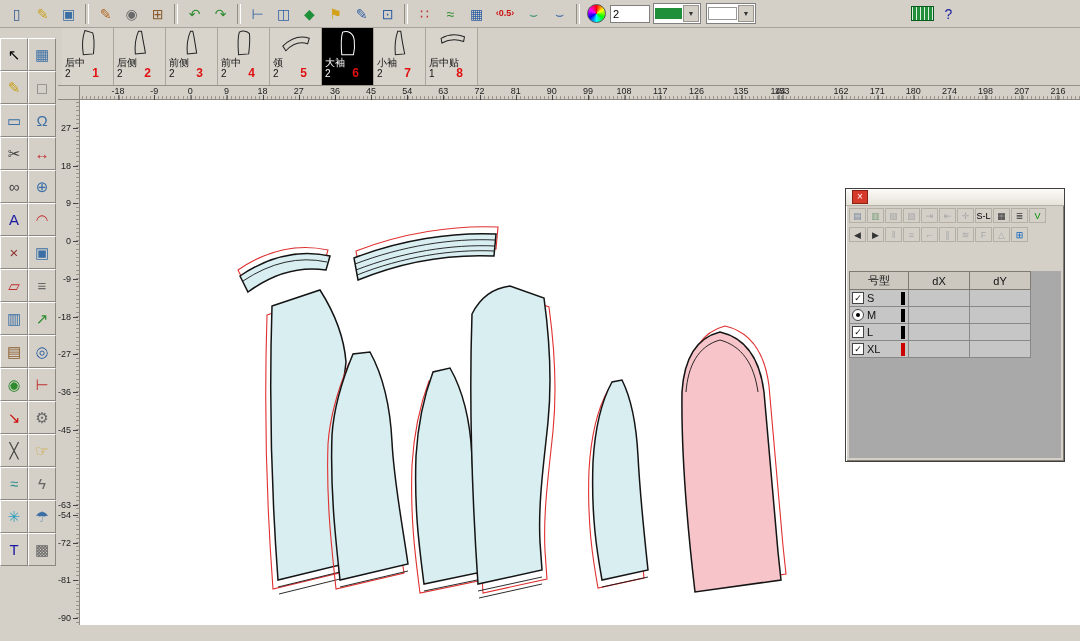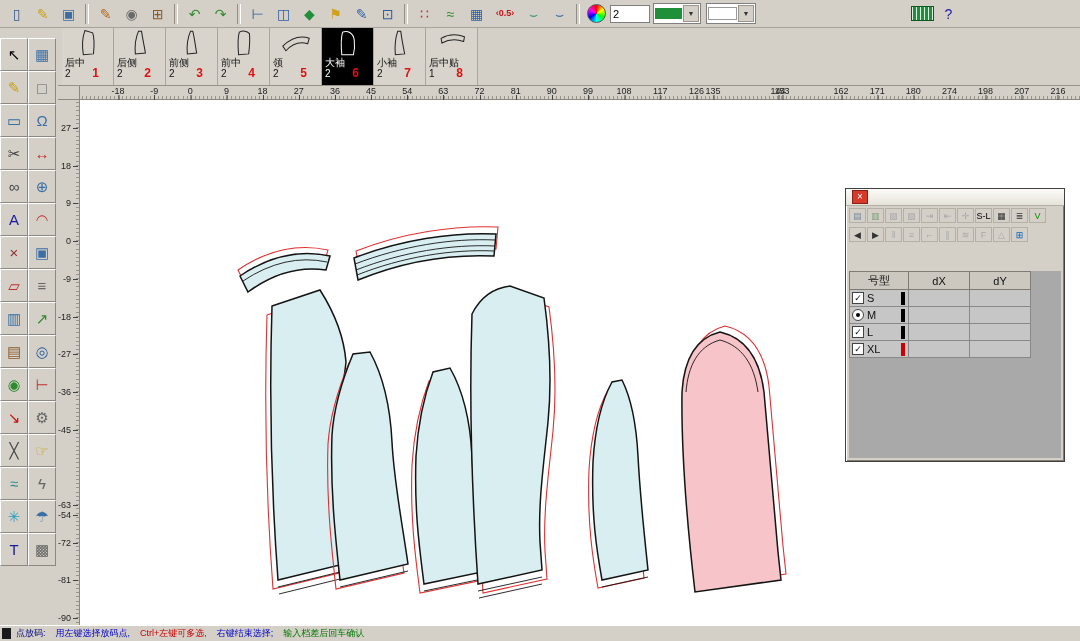--- a/index.html
+++ b/index.html
@@ -276,21 +276,21 @@
       <span class="h-lab" style="left: 291.05px;">45</span>
       <span class="h-lab" style="left: 327.2px;">54</span>
       <span class="h-lab" style="left: 363.35px;">63</span>
       <span class="h-lab" style="left: 399.5px;">72</span>
       <span class="h-lab" style="left: 435.65px;">81</span>
       <span class="h-lab" style="left: 471.8px;">90</span>
       <span class="h-lab" style="left: 507.95px;">99</span>
       <span class="h-lab" style="left: 544.1px;">108</span>
       <span class="h-lab" style="left: 580.25px;">117</span>
       <span class="h-lab" style="left: 616.4px;">126</span>
-      <span class="h-lab" style="left: 633px;">135</span>
+      <span class="h-lab" style="left: 661px;">135</span>
       <span class="h-lab" style="left: 698px;">144</span>
       <span class="h-lab" style="left: 702px;">153</span>
       <span class="h-lab" style="left: 761px;">162</span>
       <span class="h-lab" style="left: 797.15px;">171</span>
       <span class="h-lab" style="left: 833.3px;">180</span>
       <span class="h-lab" style="left: 869.45px;">274</span>
       <span class="h-lab" style="left: 905.6px;">198</span>
       <span class="h-lab" style="left: 941.75px;">207</span>
       <span class="h-lab" style="left: 977.9px;">216</span>
     </div>
@@ -427,21 +427,13 @@
                 </div>
               </td>
               <td class="val-cell"></td>
               <td class="val-cell"></td>
             </tr>
           </tbody>
       </table>
     </div>
   </div>
 
-  <div class="status-bar">
-    <div class="status-chip"></div>
-  <span class="status-seg" style="color: rgb(0, 0, 128);">点放码:</span>
-      <span class="status-seg" style="color: rgb(0, 0, 204);">用左键选择放码点,</span>
-      <span class="status-seg" style="color: rgb(204, 0, 0);">Ctrl+左键可多选,</span>
-      <span class="status-seg" style="color: rgb(0, 0, 204);">右键结束选择;</span>
-      <span class="status-seg" style="color: rgb(0, 119, 0);">输入档差后回车确认</span>
-    </div>
 </div>
 
 </body></html>

